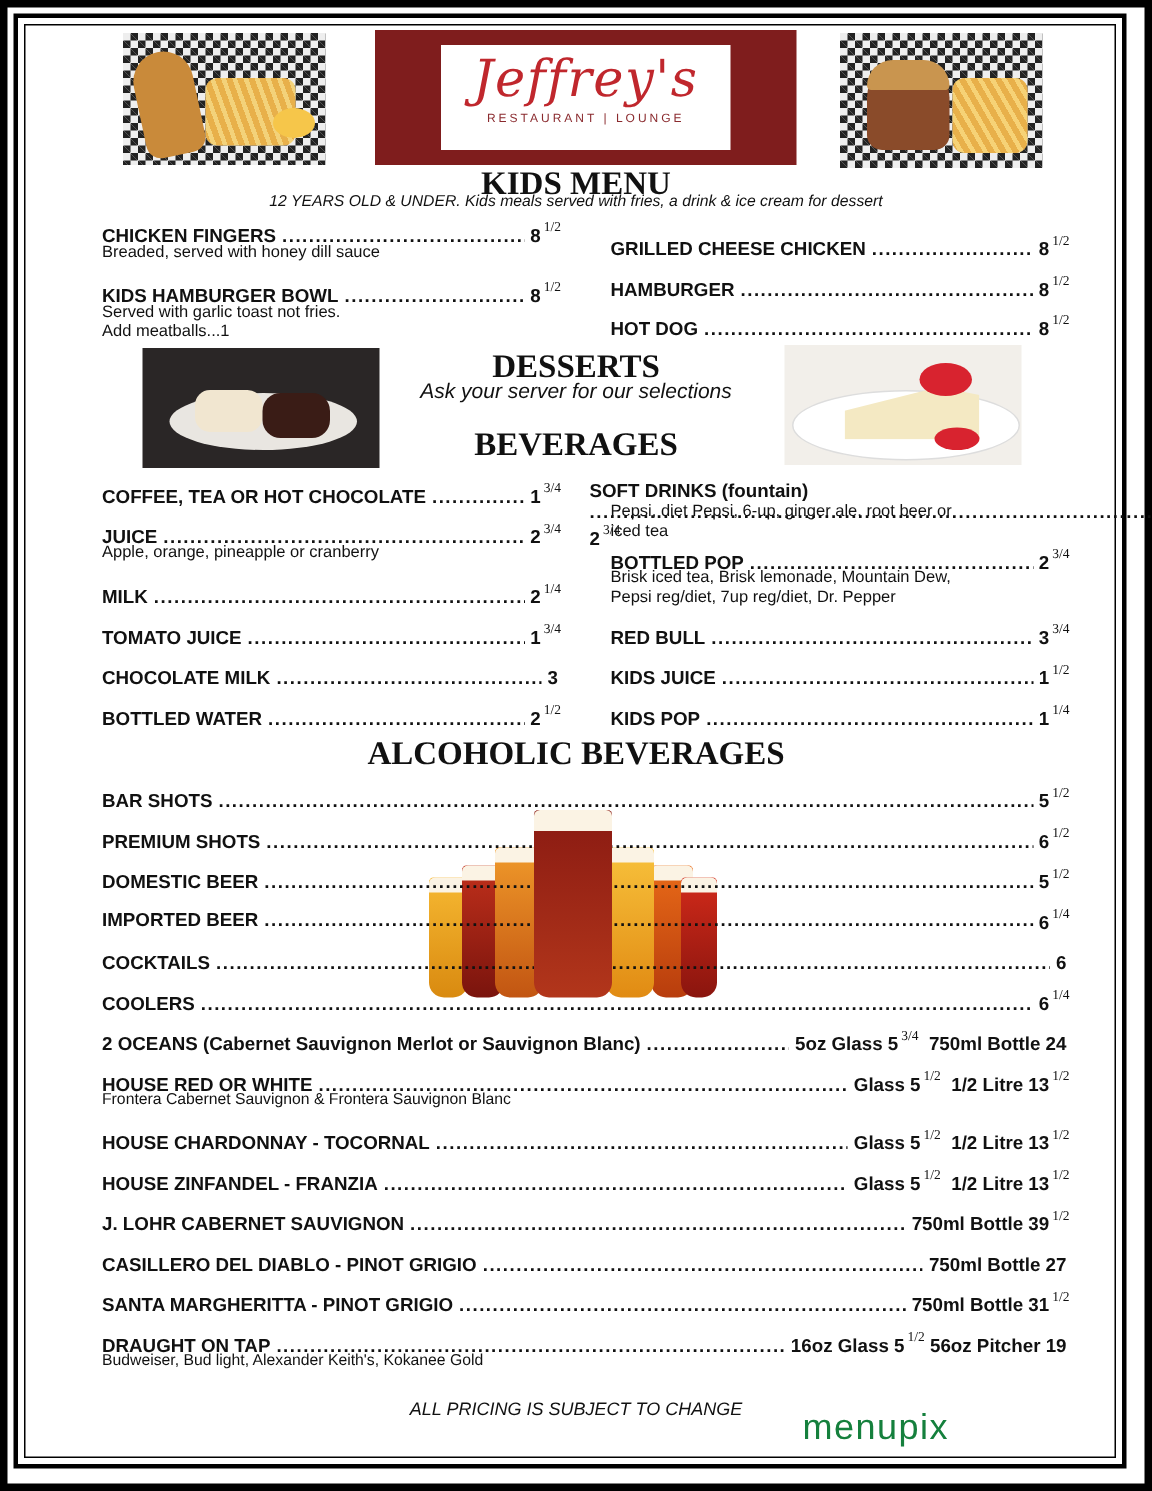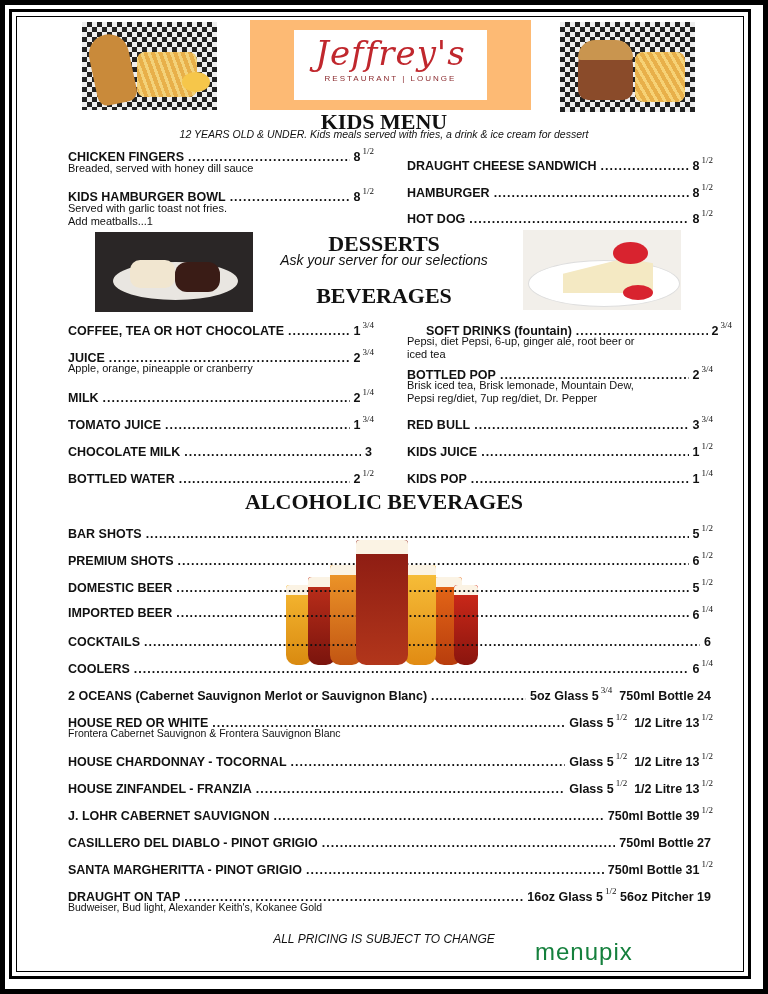--- a/index.html
+++ b/index.html
@@ -6,21 +6,21 @@
   body { width:768px; height:994px; background:#000; position:relative; overflow:hidden; font-family:"Liberation Sans", sans-serif; color:#111; }
   .page { position:absolute; left:5px; top:5px; width:758px; height:984px; background:#fff; }
   .frame-outer { position:absolute; left:9px; top:9px; width:742px; height:970px; border:3px solid #000; box-sizing:border-box; }
   .frame-inner { position:absolute; left:4px; top:4px; right:4px; bottom:4px; border:1px solid #000; }
 
   .abs { position:absolute; }
   .photo { position:absolute; overflow:hidden; }
   .checker { background-color:#eee;
     background-image: linear-gradient(45deg,#222 25%,transparent 25%,transparent 75%,#222 75%), linear-gradient(45deg,#222 25%,transparent 25%,transparent 75%,#222 75%);
     background-size:10px 10px; background-position:0 0,5px 5px; }
-  .logo-box { position:absolute; left:250px; top:20px; width:281px; height:90px; background:#fdba74; }
+  .logo-box { position:absolute; left:250px; top:20px; width:281px; height:90px; background:#7f1d1d; }
   .logo-inner { position:absolute; left:44px; top:10px; width:193px; height:70px; background:#fff; text-align:center; }
   .logo-script { font-family:"DejaVu Serif", serif; font-style:italic; color:#c0272d; font-size:34px; line-height:38px; margin-top:4px; letter-spacing:1px; }
   .logo-sub { font-size:8px; color:#8a2a2e; letter-spacing:2px; margin-top:2px; }
 
   .title { position:absolute; left:0; width:768px; text-align:center; font-family:"Liberation Serif", serif; font-weight:bold; color:#111; }
   .subtitle { position:absolute; left:0; width:768px; text-align:center; font-style:italic; font-size:12px; }
 
   .item { position:absolute; display:flex; align-items:baseline; font-weight:bold; font-size:12.5px; white-space:nowrap; }
   .item .name { flex:0 0 auto; }
   .item .dots { flex:1 1 auto; overflow:hidden; margin:0 4px; letter-spacing:1px; }
@@ -74,21 +74,21 @@
 
 <div class="item" style="left:68px;top:186px;width:306px;">
   <span class="name">KIDS HAMBURGER BOWL</span>
     <span class="dots"></span>
   <span class="price"><span>8</span><span class="frac">1/2</span></span>
 </div>
 <div class="desc" style="left:68px;top:202px;">Served with garlic toast not fries.</div>
 <div class="desc" style="left:68px;top:215px;">Add meatballs...1</div>
 
 <div class="item" style="left:407px;top:155px;width:306px;">
-  <span class="name">DRAUGHT CHEESE SANDWICH</span>
+  <span class="name">GRILLED CHEESE CHICKEN</span>
     <span class="dots"></span>
   <span class="price"><span>8</span><span class="frac">1/2</span></span>
 </div>
 <div class="item" style="left:407px;top:182px;width:306px;">
   <span class="name">HAMBURGER</span>
     <span class="dots"></span>
   <span class="price"><span>8</span><span class="frac">1/2</span></span>
 </div>
 <div class="item" style="left:407px;top:208px;width:306px;">
   <span class="name">HOT DOG</span>
@@ -137,21 +137,21 @@
   <span class="name">CHOCOLATE MILK</span>
     <span class="dots"></span>
   <span class="price"><span>3</span><span class="frac"></span></span>
 </div>
 <div class="item" style="left:68px;top:468px;width:306px;">
   <span class="name">BOTTLED WATER</span>
     <span class="dots"></span>
   <span class="price"><span>2</span><span class="frac">1/2</span></span>
 </div>
 
-<div class="item" style="left:426px;top:320px;width:306px;">
+<div class="item" style="left:389px;top:320px;width:306px;flex-direction:column;">
   <span class="name">SOFT DRINKS (fountain)</span>
     <span class="dots"></span>
   <span class="price"><span>2</span><span class="frac">3/4</span></span>
 </div>
 <div class="desc" style="left:407px;top:335px;">Pepsi, diet Pepsi, 6-up, ginger ale, root beer or</div>
 <div class="desc" style="left:407px;top:348px;">iced tea</div>
 <div class="item" style="left:407px;top:364px;width:306px;">
   <span class="name">BOTTLED POP</span>
     <span class="dots"></span>
   <span class="price"><span>2</span><span class="frac">3/4</span></span>

